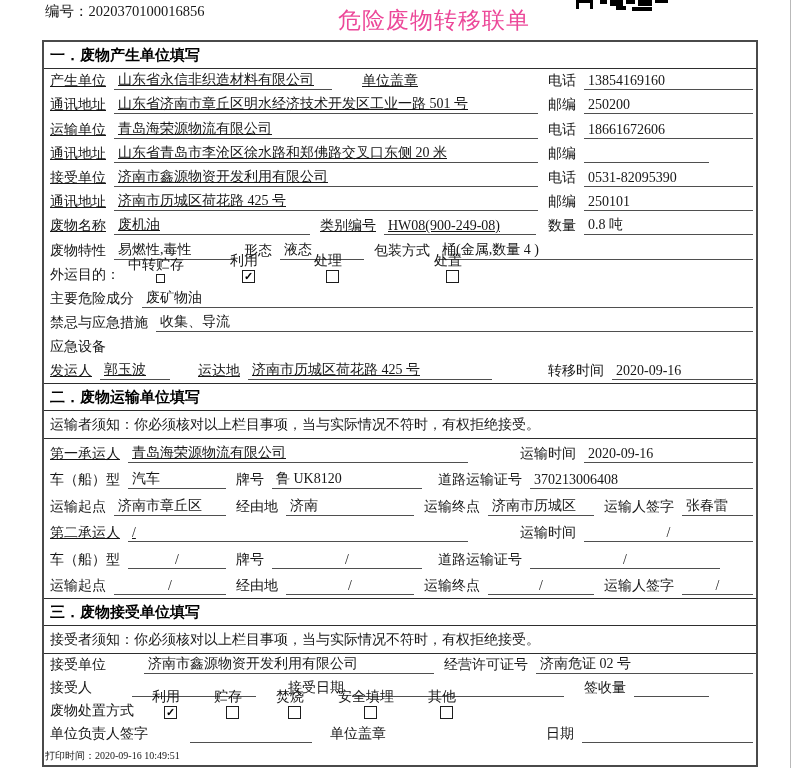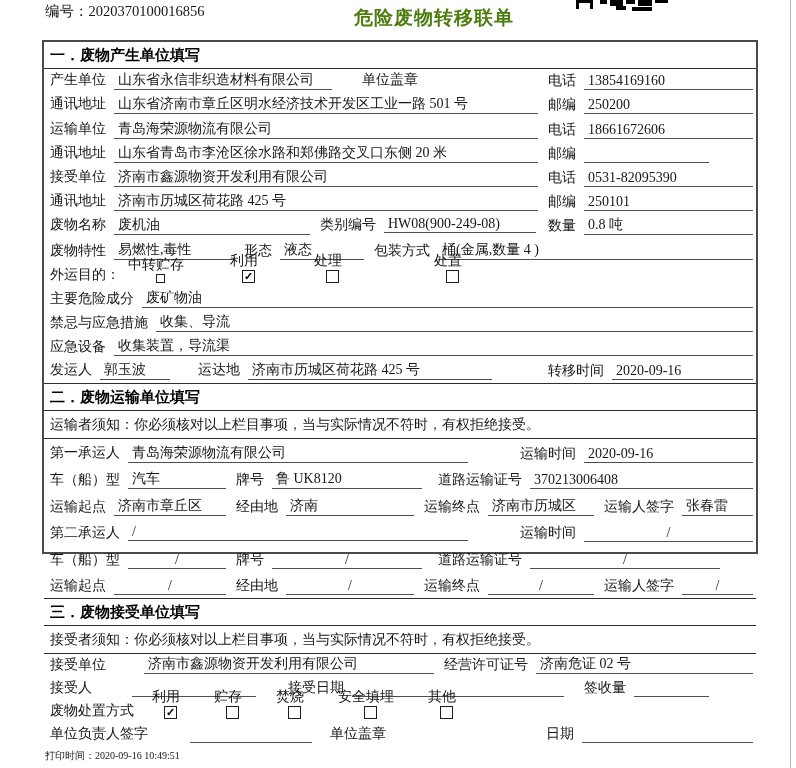--- a/index.html
+++ b/index.html
@@ -17,27 +17,27 @@
     background:#b9b9b9;
   }
   
   .docno {
     position:absolute; left:45px; top:2px; font-size:14.5px; white-space:nowrap;
   }
   .title {
     position:absolute; left:calc(50% + 36px); top:5px;
     transform:translateX(-50%);
     font-family:"Liberation Sans","DejaVu Sans",sans-serif;
-    font-weight:bold; font-size:19px; letter-spacing:1px; color:#4d7c0f;
+    font-weight:normal; font-size:23px; letter-spacing:1px; color:#ec4899;
     white-space:nowrap;
   }
   .qr-frag { position:absolute; left:576px; top:0; }
   
   .formtable {
-    position:absolute; left:42px; top:40px; width:716px; height:514px;
+    position:absolute; left:42px; top:40px; width:716px; height:727px;
     border:2px solid #4a4a4a;
     display:flex; flex-direction:column;
     background:#fff;
   }
   .sec-title {
     font-family:"Liberation Sans","DejaVu Sans",sans-serif;
     font-weight:bold; font-size:15px; color:#000;
     padding:4px 0 3px 6px;
     border-bottom:1px solid #2e2e2e;
     flex:0 0 auto;
@@ -60,21 +60,21 @@
   .lbl { flex:0 0 auto; }
   .val {
     display:inline-block;
     border-bottom:1px solid #4f4f4f;
     padding:0 4px; margin-left:8px;
     min-height:15px;
     flex:0 0 auto;
     overflow:hidden;
   }
   .fill { flex:1 1 auto; }
-  .grp { display:flex; align-items:flex-start; flex:0 0 auto; }
+  .grp { display:flex; align-items:flex-end; flex:0 0 auto;text-decoration:underline; }
   .w498 { width:498px; }
   .w470 { width:470px; }
   .stamp { margin-left:30px; }
   .ml { margin-left:10px; }
   .short-end { margin-right:44px; }
   
   .opt { display:inline-flex; align-items:center;flex-direction:column; }
   .box {
     display:inline-flex; align-items:center; justify-content:center;
     width:13px; height:13px;
@@ -213,21 +213,20 @@
       <span class="val fill">废矿物油</span>
     </div>
 
     <div class="frow">
       <span class="lbl">禁忌与应急措施</span>
       <span class="val fill">收集、导流</span>
     </div>
 
     <div class="frow">
       <span class="lbl">应急设备</span>
-      <span class="val fill">收集装置，导流渠</span>
     </div>
 
     <div class="frow">
       <span class="grp w498">
         <span class="lbl">发运人</span>
         <span class="val" style="width:70px">郭玉波</span>
         <span class="lbl" style="margin-left:28px">运达地</span>
         <span class="val" style="width:244px">济南市历城区荷花路 425 号</span>
       </span>
       <span class="lbl">转移时间</span>

